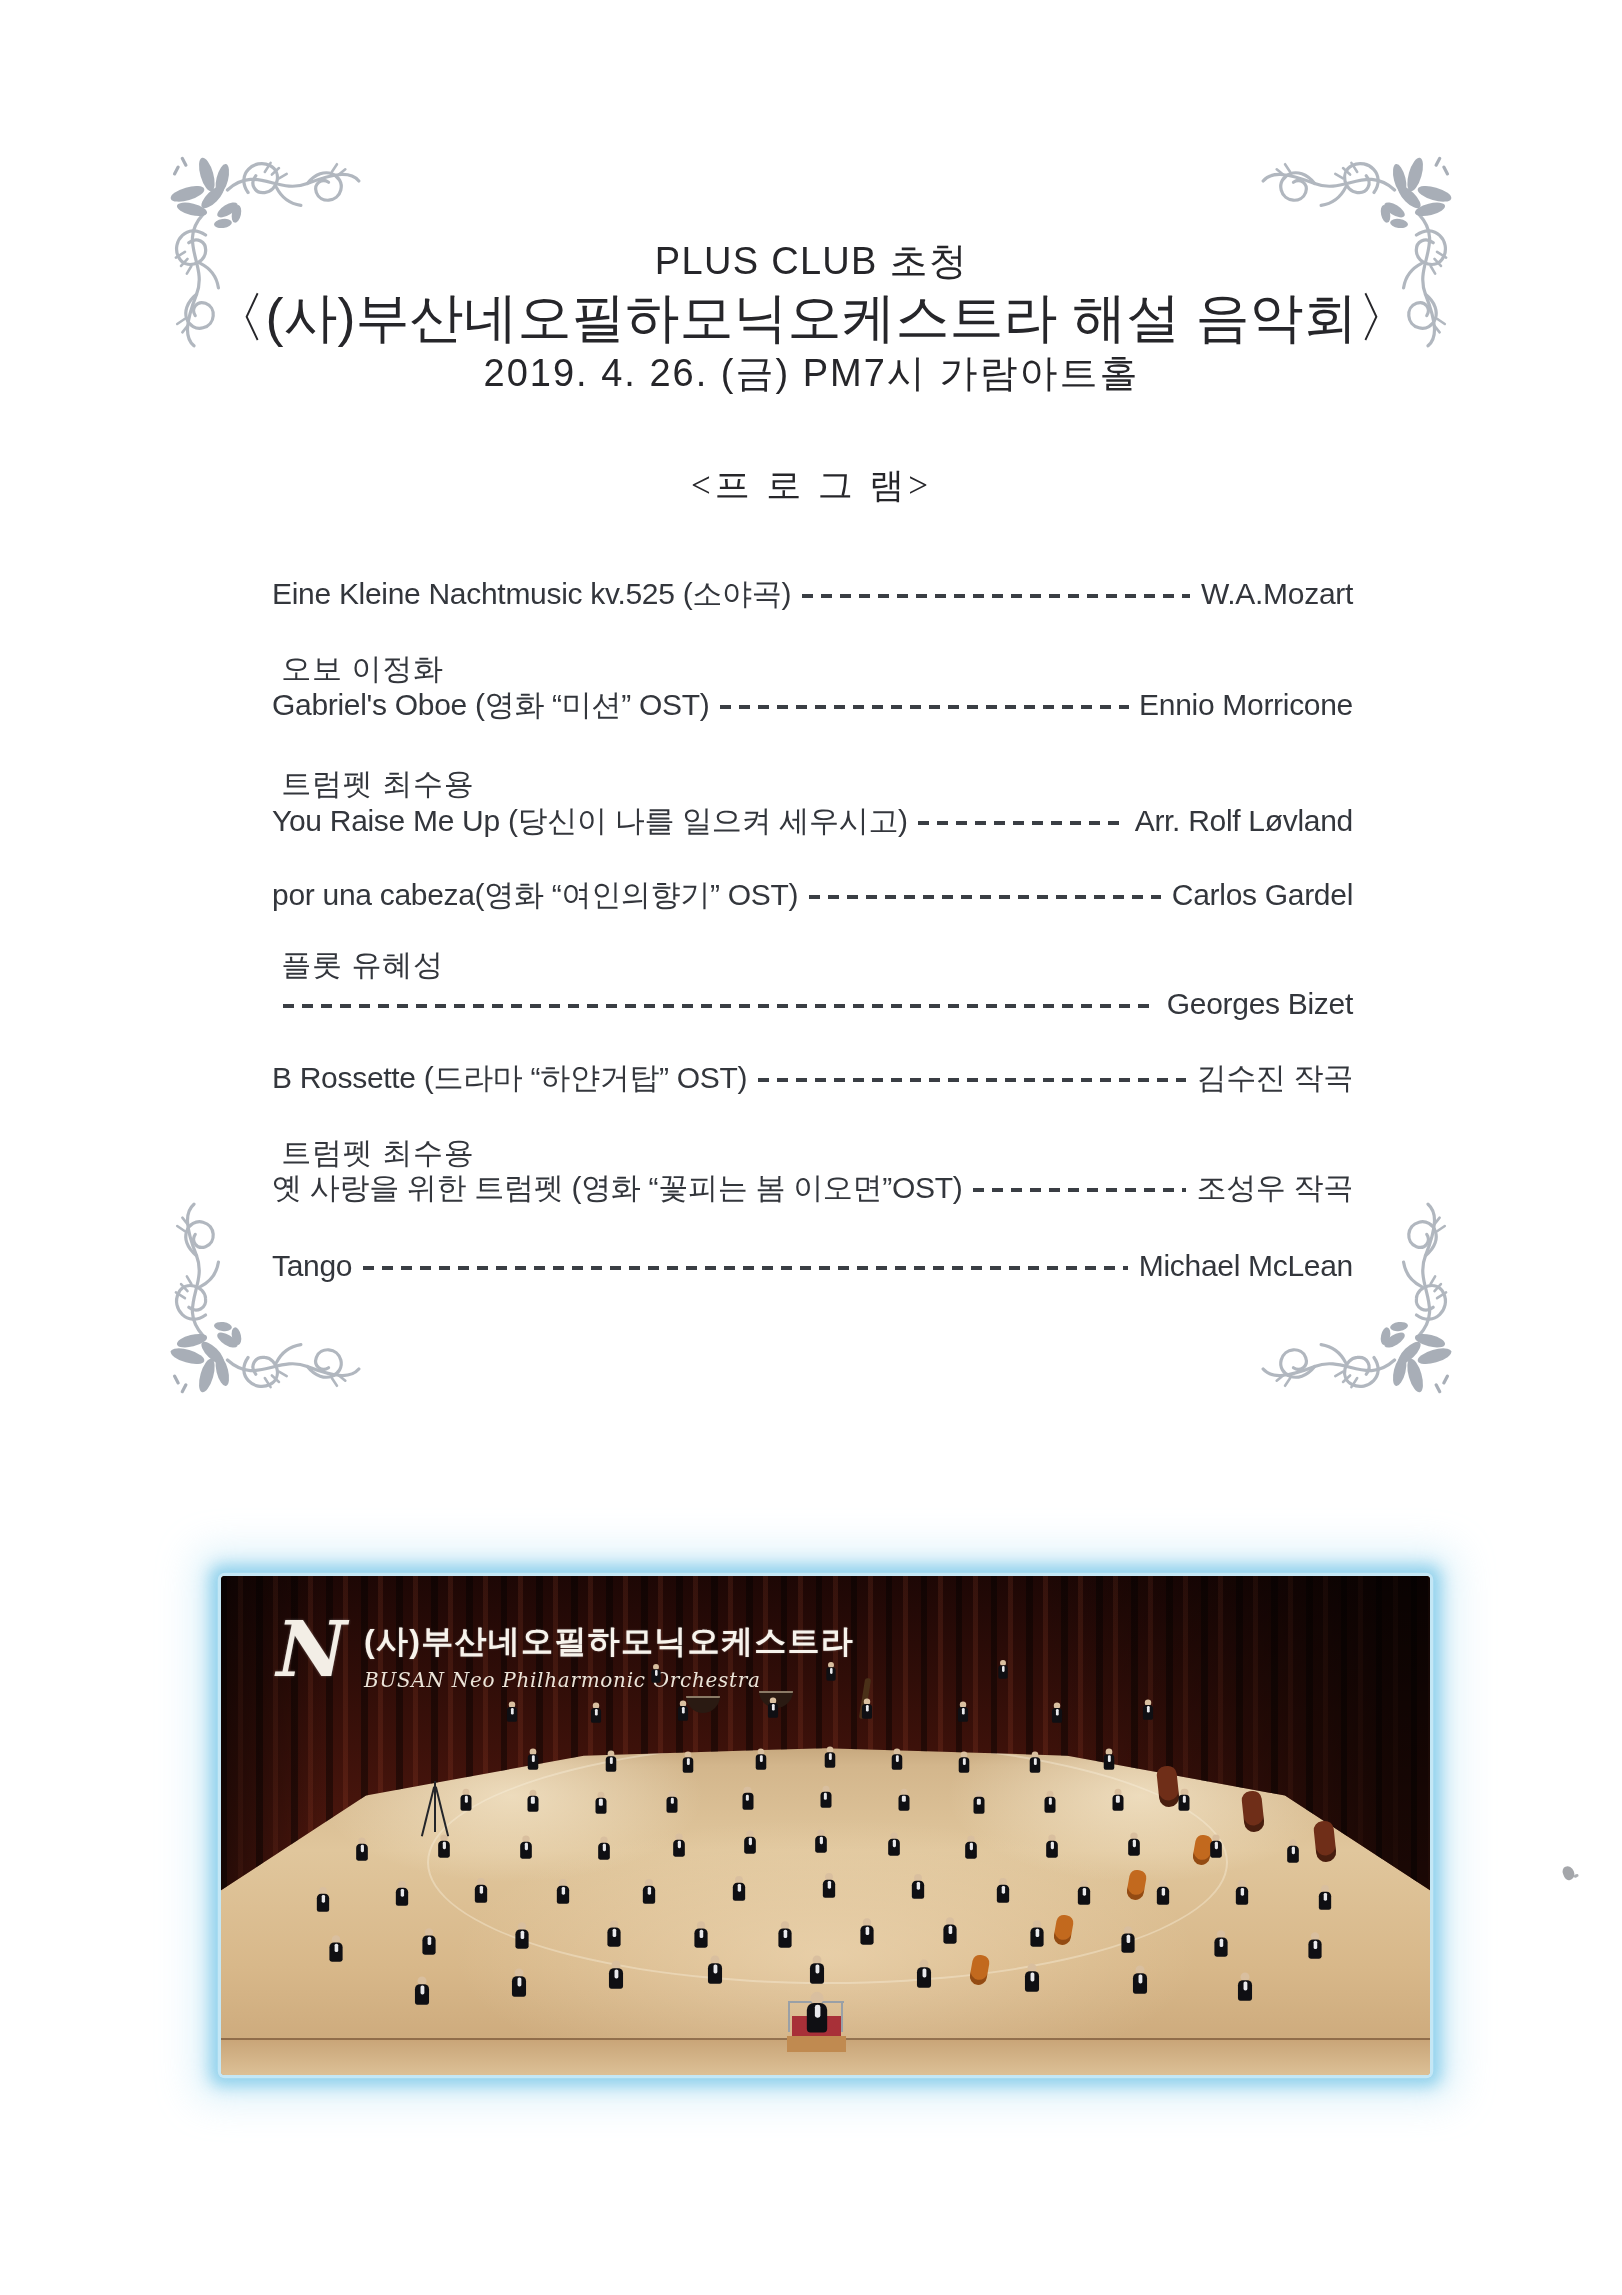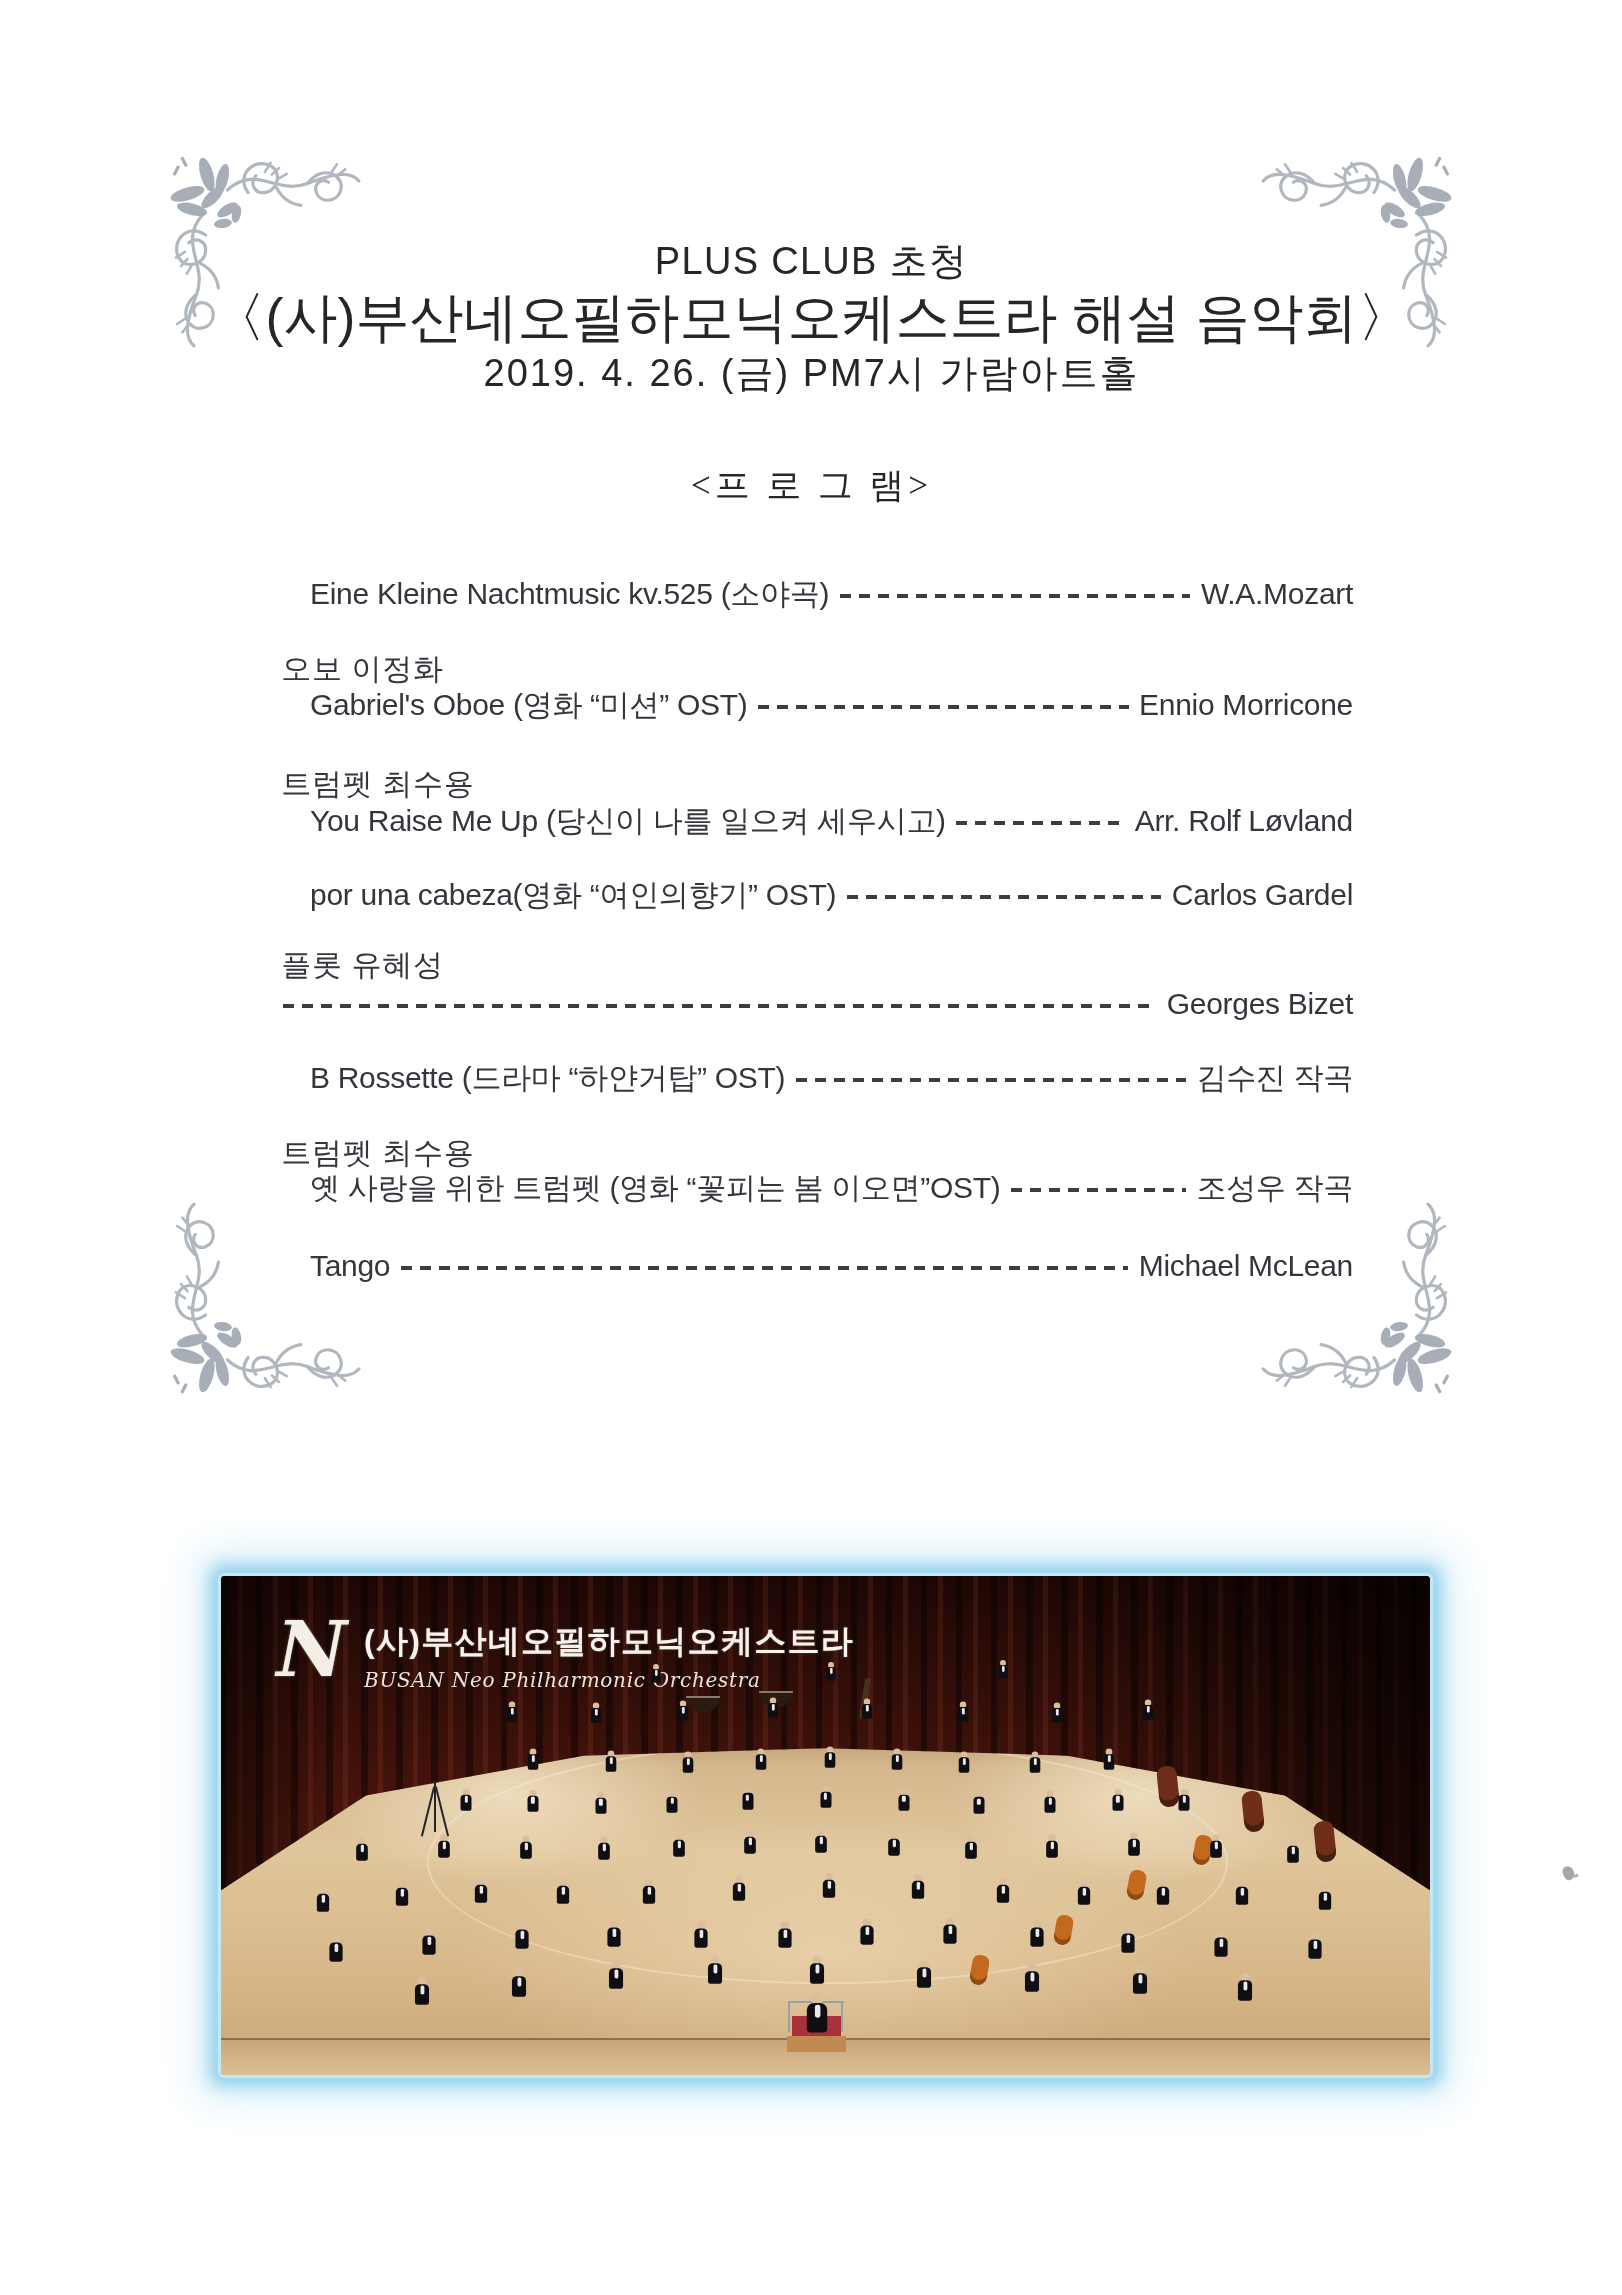--- a/index.html
+++ b/index.html
@@ -21,21 +21,21 @@
   .header .h3{font-size:38px;line-height:56px;letter-spacing:2px;}
 
   .prog-title{position:absolute;left:0;top:462px;width:100%;text-align:center;
           font-family:"Liberation Serif","DejaVu Serif",serif;color:#26262a;
           font-size:35px;letter-spacing:3.9px;}
 
   
   .program{position:absolute;left:272px;top:575px;width:1081px;height:739px;}
   .prow{position:absolute;left:0;right:0;display:flex;align-items:center;
         font-size:30px;line-height:38px;color:#33363c;letter-spacing:-0.3px;}
-  .prow .t{white-space:nowrap;margin-left:38px;}
+  .prow .t{white-space:nowrap;}
   .prow .c{white-space:nowrap;}
   .leader{flex:1 1 auto;height:4.6px;margin:3.9px 10.5px 0 10.5px;min-width:39px;
           background:repeating-linear-gradient(90deg,#3a3e44 0 11px,transparent 11px 19px);}
   .performer{position:absolute;left:9.2px;font-size:30px;line-height:38px;color:#33363c;
              letter-spacing:0.7px;white-space:nowrap;}
 
   
   .photo{position:absolute;left:221px;top:1576px;width:1209px;height:499px;
          background:#d8ba8e;border-radius:3.9px;overflow:hidden;
          box-shadow:0 0 0 3.3px rgba(198,232,246,.95),

